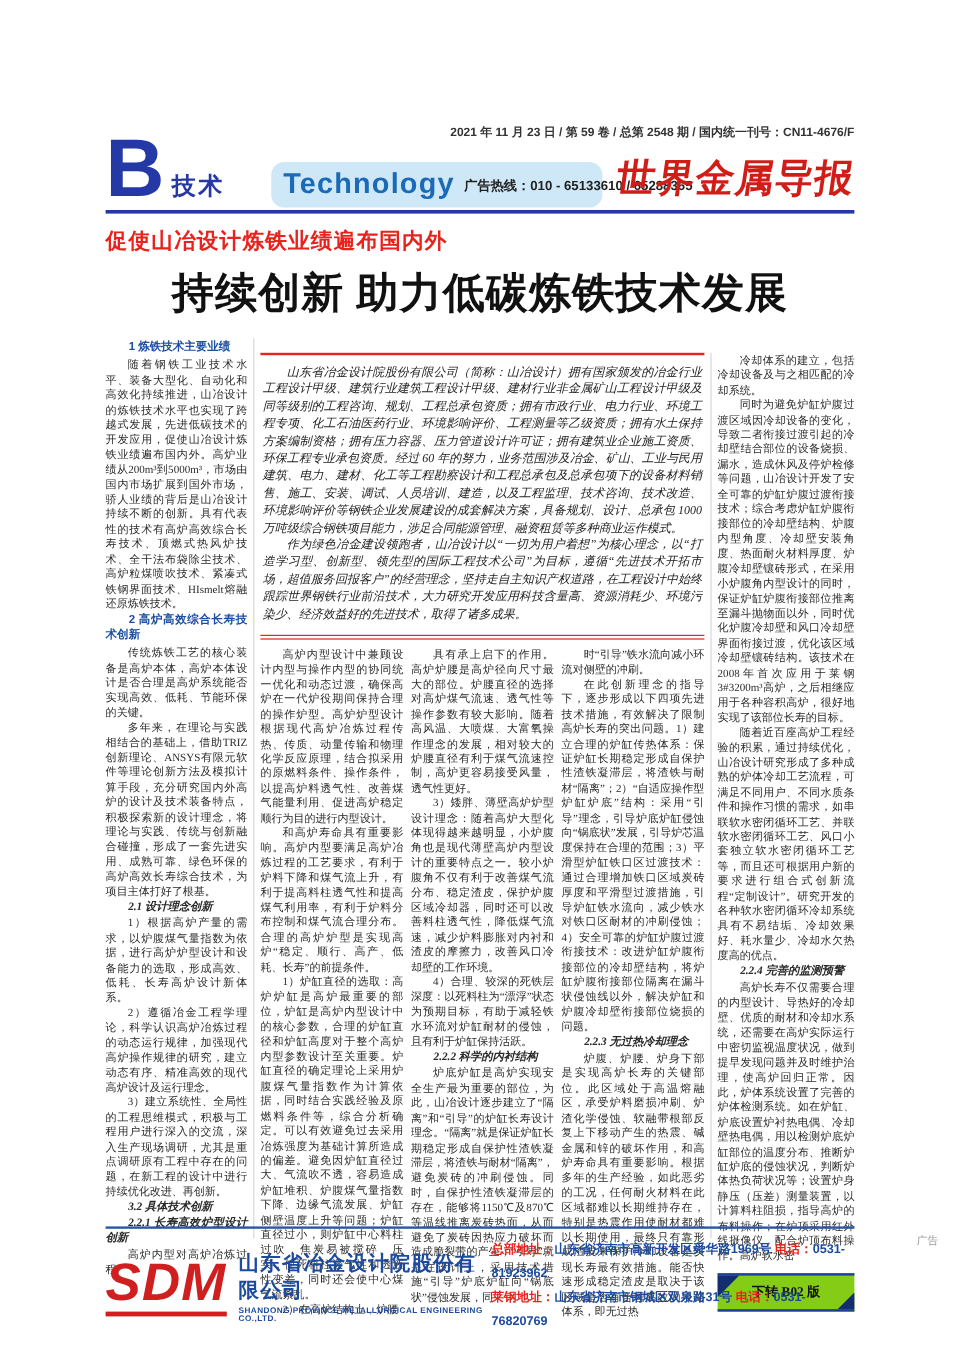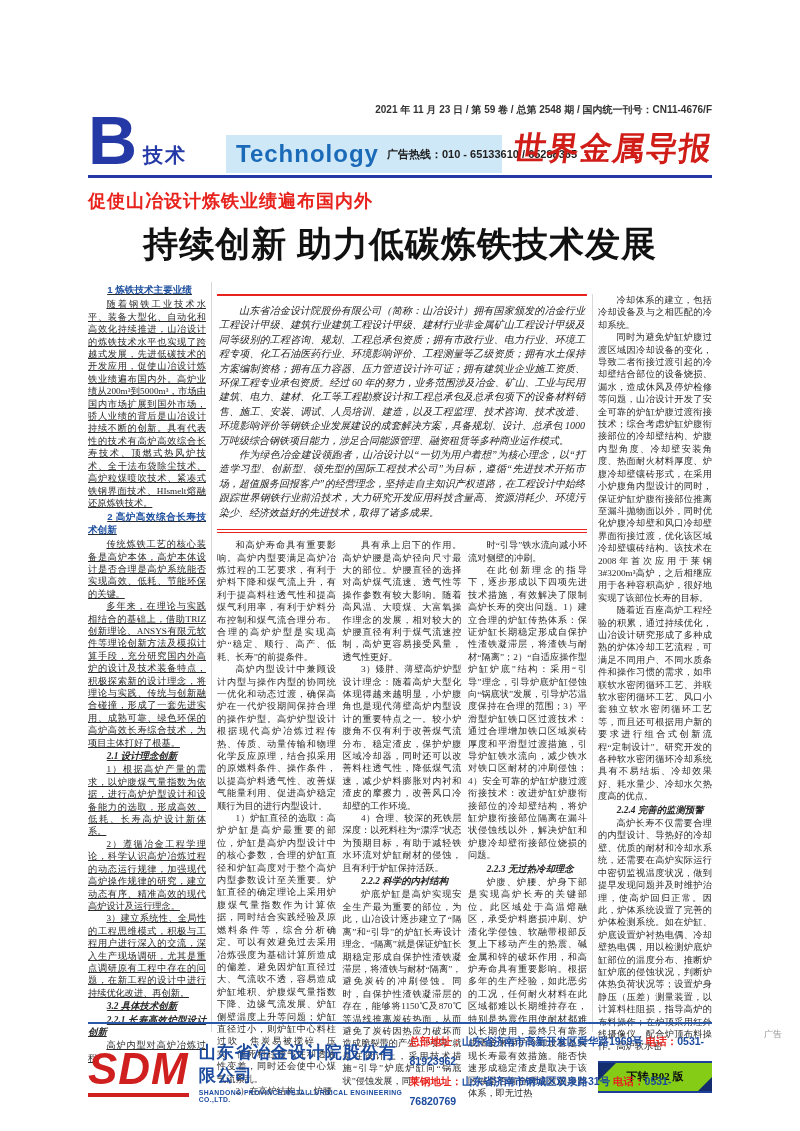--- a/index.html
+++ b/index.html
@@ -6,34 +6,34 @@
   html,body { width:800px; background:#f4f4f2; }
   body { font-family:"Liberation Serif", serif; color:#2a2a2a; }
   .sheet { position:relative; width:800px; height:1131px; background:#ffffff; overflow:hidden; }
   .content { position:absolute; left:88px; top:95px; width:624px; }
 
   
   .hdr { position:relative; height:78px; }
   .hdr-left { position:absolute; left:0; bottom:4px; display:flex; align-items:flex-end; }
   .big-b { font-family:"Liberation Sans",sans-serif; font-weight:bold; font-size:68px; line-height:0.82; color:#2438a6; }
   .sec-cn { font-family:"Liberation Sans",sans-serif; font-weight:bold; font-size:20px; color:#2438a6; margin-left:6px; letter-spacing:2px; }
-  .tech-bar { position:absolute; left:138px; bottom:0; width:276px; height:38px; background:#cfe8f8; display:flex; align-items:center; padding:0 10px; }
+  .tech-bar { position:absolute; left:138px; bottom:0; width:276px; height:38px; background:#cfe8f8; display:flex; align-items:center; padding:0 10px;border-radius:11px; }
   .tech-word { font-family:"Liberation Sans",sans-serif; font-weight:bold; font-size:24px; color:#1a6ab8; letter-spacing:1px; }
   .hotline { font-family:"Liberation Sans",sans-serif; font-weight:bold; font-size:11px; color:#222; margin-left:8px; white-space:nowrap; }
   .issue-line { position:absolute; right:0; top:8px; font-family:"Liberation Sans",sans-serif; font-weight:bold; font-size:10px; color:#333; }
   .masthead { position:absolute; right:0; bottom:2px; font-weight:900; font-size:32px; color:#d01d18; transform:skewX(-8deg); letter-spacing:1px; white-space:nowrap; }
   .hdr-rule { height:3px; background:#2438a6; margin-top:2px; }
 
   
   .kicker { margin-top:11px; font-family:"Liberation Sans",sans-serif; font-weight:bold; font-size:18px; color:#e8221c; letter-spacing:1px; }
   .headline { margin-top:8px; text-align:center; font-family:"Liberation Serif",serif; font-weight:bold; font-size:35px; color:#111; letter-spacing:1px; white-space:nowrap; }
 
   
   .bodywrap { display:flex; margin-top:14px; height:750px; }
-  .colA { width:124px; padding-right:5px; border-right:1px solid #d8d8d8;text-decoration:underline; }
+  .colA { width:124px; padding-right:5px; border-right:1px solid #d8d8d8; }
   .mid-group { width:381px; padding:0 5px; border-right:1px solid #d8d8d8; margin-top:12px; }
   .colE { width:119px; padding-left:5px; margin-top:12px; }
   .mid-cols { display:flex; justify-content:space-between; margin-top:6px; }
   .mcol { width:119px; }
 
   .blk { font-size:9.2px; line-height:12.4px; text-align:justify; }
   .blk.p { text-indent:2em; }
   .blk.h1 { font-family:"Liberation Sans",sans-serif; font-weight:bold; color:#1e50a0; text-indent:2em; font-size:9.6px; margin:2px 0; }
   .blk.h2 { font-weight:bold; font-style:italic; text-indent:2em; font-size:9.4px; margin:1px 0; }
 
@@ -97,22 +97,22 @@
           <div class="blk p">高炉内型对高炉冶炼过程</div>
         </div>
 
       <div class="mid-group">
         <div class="intro-box">
             <p>山东省冶金设计院股份有限公司（简称：山冶设计）拥有国家颁发的冶金行业工程设计甲级、建筑行业建筑工程设计甲级、建材行业非金属矿山工程设计甲级及同等级别的工程咨询、规划、工程总承包资质；拥有市政行业、电力行业、环境工程专项、化工石油医药行业、环境影响评价、工程测量等乙级资质；拥有水土保持方案编制资格；拥有压力容器、压力管道设计许可证；拥有建筑业企业施工资质、环保工程专业承包资质。经过 60 年的努力，业务范围涉及冶金、矿山、工业与民用建筑、电力、建材、化工等工程勘察设计和工程总承包及总承包项下的设备材料销售、施工、安装、调试、人员培训、建造，以及工程监理、技术咨询、技术改造、环境影响评价等钢铁企业发展建设的成套解决方案，具备规划、设计、总承包 1000 万吨级综合钢铁项目能力，涉足合同能源管理、融资租赁等多种商业运作模式。</p>
             <p>作为绿色冶金建设领跑者，山冶设计以“一切为用户着想”为核心理念，以“打造学习型、创新型、领先型的国际工程技术公司”为目标，遵循“先进技术开拓市场，超值服务回报客户”的经营理念，坚持走自主知识产权道路，在工程设计中始终跟踪世界钢铁行业前沿技术，大力研究开发应用科技含量高、资源消耗少、环境污染少、经济效益好的先进技术，取得了诸多成果。</p>
           </div>
         <div class="mid-cols">
           <div class="mcol">
+              <div class="blk p">高炉内型设计中兼顾设计内型与操作内型的协同统一优化和动态过渡，确保高炉在一代炉役期间保持合理的操作炉型。高炉炉型设计根据现代高炉冶炼过程传热、传质、动量传输和物理化学反应原理，结合拟采用的原燃料条件、操作条件，以提高炉料透气性、改善煤气能量利用、促进高炉稳定顺行为目的进行内型设计。</div>
               <div class="blk p">和高炉寿命具有重要影响。高炉内型要满足高炉冶炼过程的工艺要求，有利于炉料下降和煤气流上升，有利于提高料柱透气性和提高煤气利用率，有利于炉料分布控制和煤气流合理分布。合理的高炉炉型是实现高炉“稳定、顺行、高产、低耗、长寿”的前提条件。</div>
-              <div class="blk p">高炉内型设计中兼顾设计内型与操作内型的协同统一优化和动态过渡，确保高炉在一代炉役期间保持合理的操作炉型。高炉炉型设计根据现代高炉冶炼过程传热、传质、动量传输和物理化学反应原理，结合拟采用的原燃料条件、操作条件，以提高炉料透气性、改善煤气能量利用、促进高炉稳定顺行为目的进行内型设计。</div>
               <div class="blk p">1）炉缸直径的选取：高炉炉缸是高炉最重要的部位，炉缸是高炉内型设计中的核心参数，合理的炉缸直径和炉缸高度对于整个高炉内型参数设计至关重要。炉缸直径的确定理论上采用炉腹煤气量指数作为计算依据，同时结合实践经验及原燃料条件等，综合分析确定。可以有效避免过去采用冶炼强度为基础计算所造成的偏差。避免因炉缸直径过大、气流吹不透，容易造成炉缸堆积、炉腹煤气量指数下降、边缘气流发展、炉缸侧壁温度上升等问题；炉缸直径过小，则炉缸中心料柱过吹，焦炭易被搅碎、压实，使死料柱透气性和透液性变差，同时还会使中心煤气流紊乱。</div>
               <div class="blk p">2）在高炉结构上，炉腰</div>
             </div>
           <div class="mcol">
               <div class="blk p">具有承上启下的作用。高炉炉腰是高炉径向尺寸最大的部位。炉腰直径的选择对高炉煤气流速、透气性等操作参数有较大影响。随着高风温、大喷煤、大富氧操作理念的发展，相对较大的炉腰直径有利于煤气流速控制，高炉更容易接受风量，透气性更好。</div>
               <div class="blk p">3）矮胖、薄壁高炉炉型设计理念：随着高炉大型化体现得越来越明显，小炉腹角也是现代薄壁高炉内型设计的重要特点之一。较小炉腹角不仅有利于改善煤气流分布、稳定渣皮，保护炉腹区域冷却器，同时还可以改善料柱透气性，降低煤气流速，减少炉料膨胀对内衬和渣皮的摩擦力，改善风口冷却壁的工作环境。</div>
               <div class="blk p">4）合理、较深的死铁层深度：以死料柱为“漂浮”状态为预期目标，有助于减轻铁水环流对炉缸耐材的侵蚀，且有利于炉缸保持活跃。</div>
               <div class="blk h2">2.2.2 科学的内衬结构</div>
               <div class="blk p">炉底炉缸是高炉实现安全生产最为重要的部位，为此，山冶设计逐步建立了“隔离”和“引导”的炉缸长寿设计理念。“隔离”就是保证炉缸长期稳定形成自保护性渣铁凝滞层，将渣铁与耐材“隔离”，避免炭砖的冲刷侵蚀。同时，自保护性渣铁凝滞层的存在，能够将1150℃及870℃等温线推离炭砖热面，从而避免了炭砖因热应力破坏而造成脆裂带的产生；“引导”就是在设计上，采用技术措施“引导”炉底炉缸向“锅底状”侵蚀发展，同</div>
             </div>

